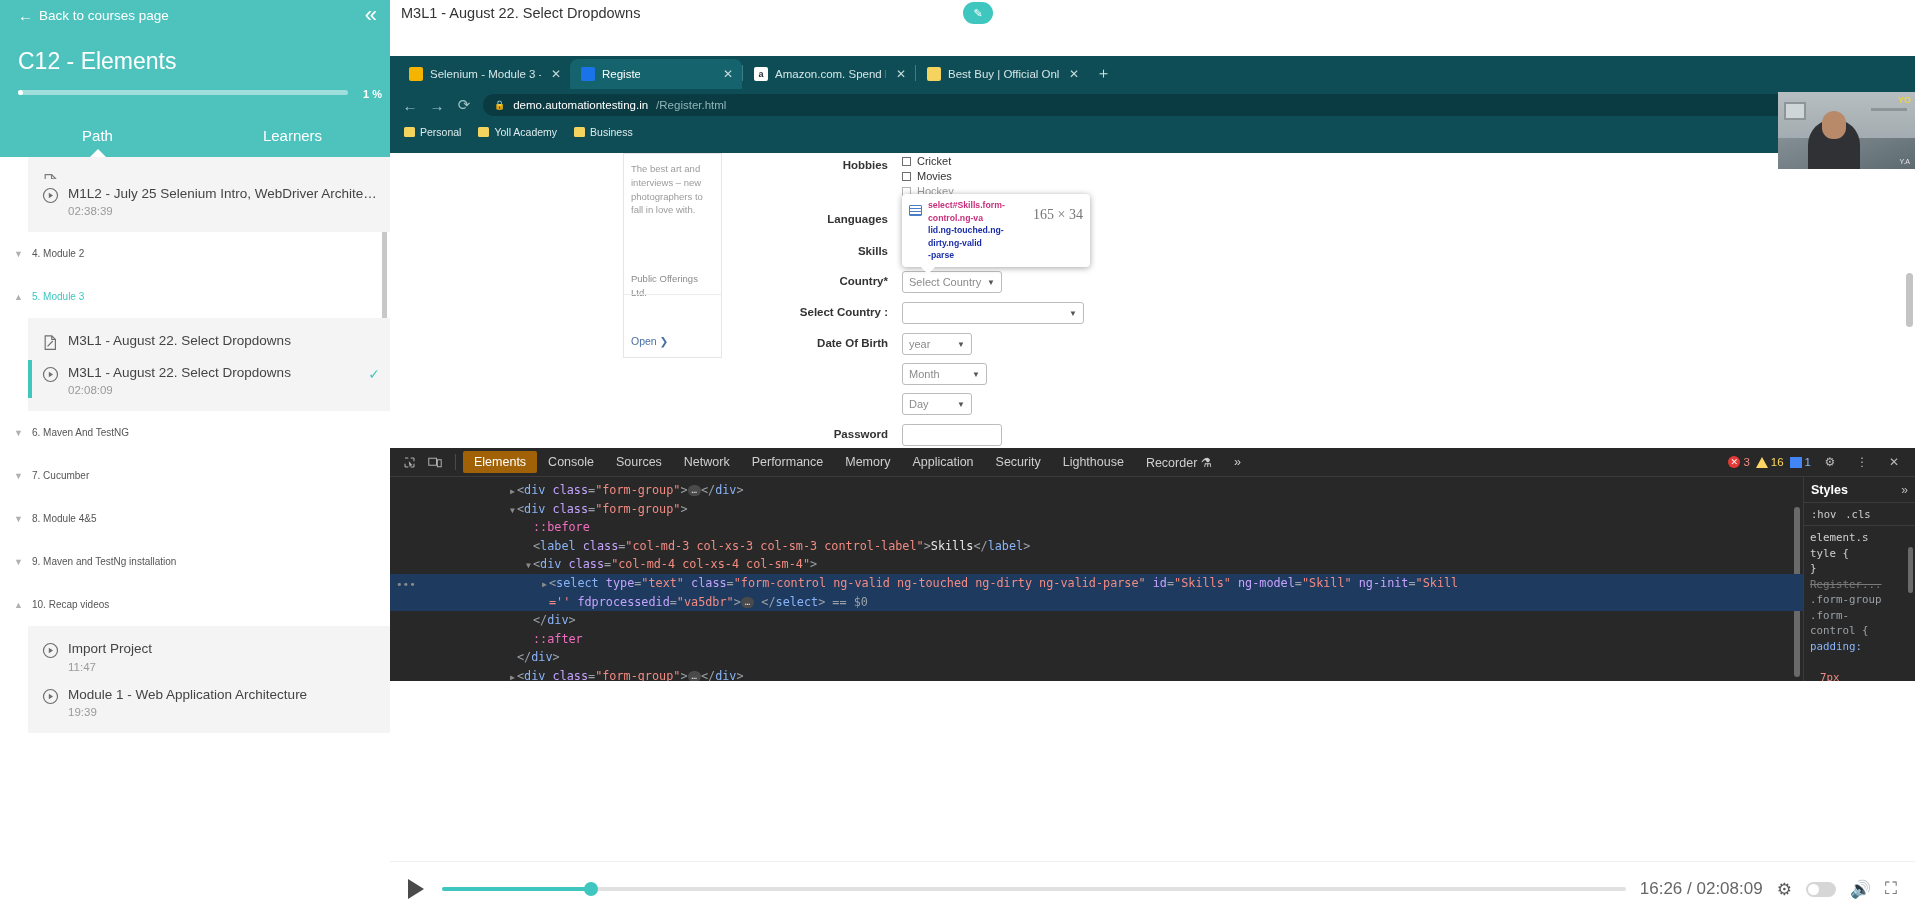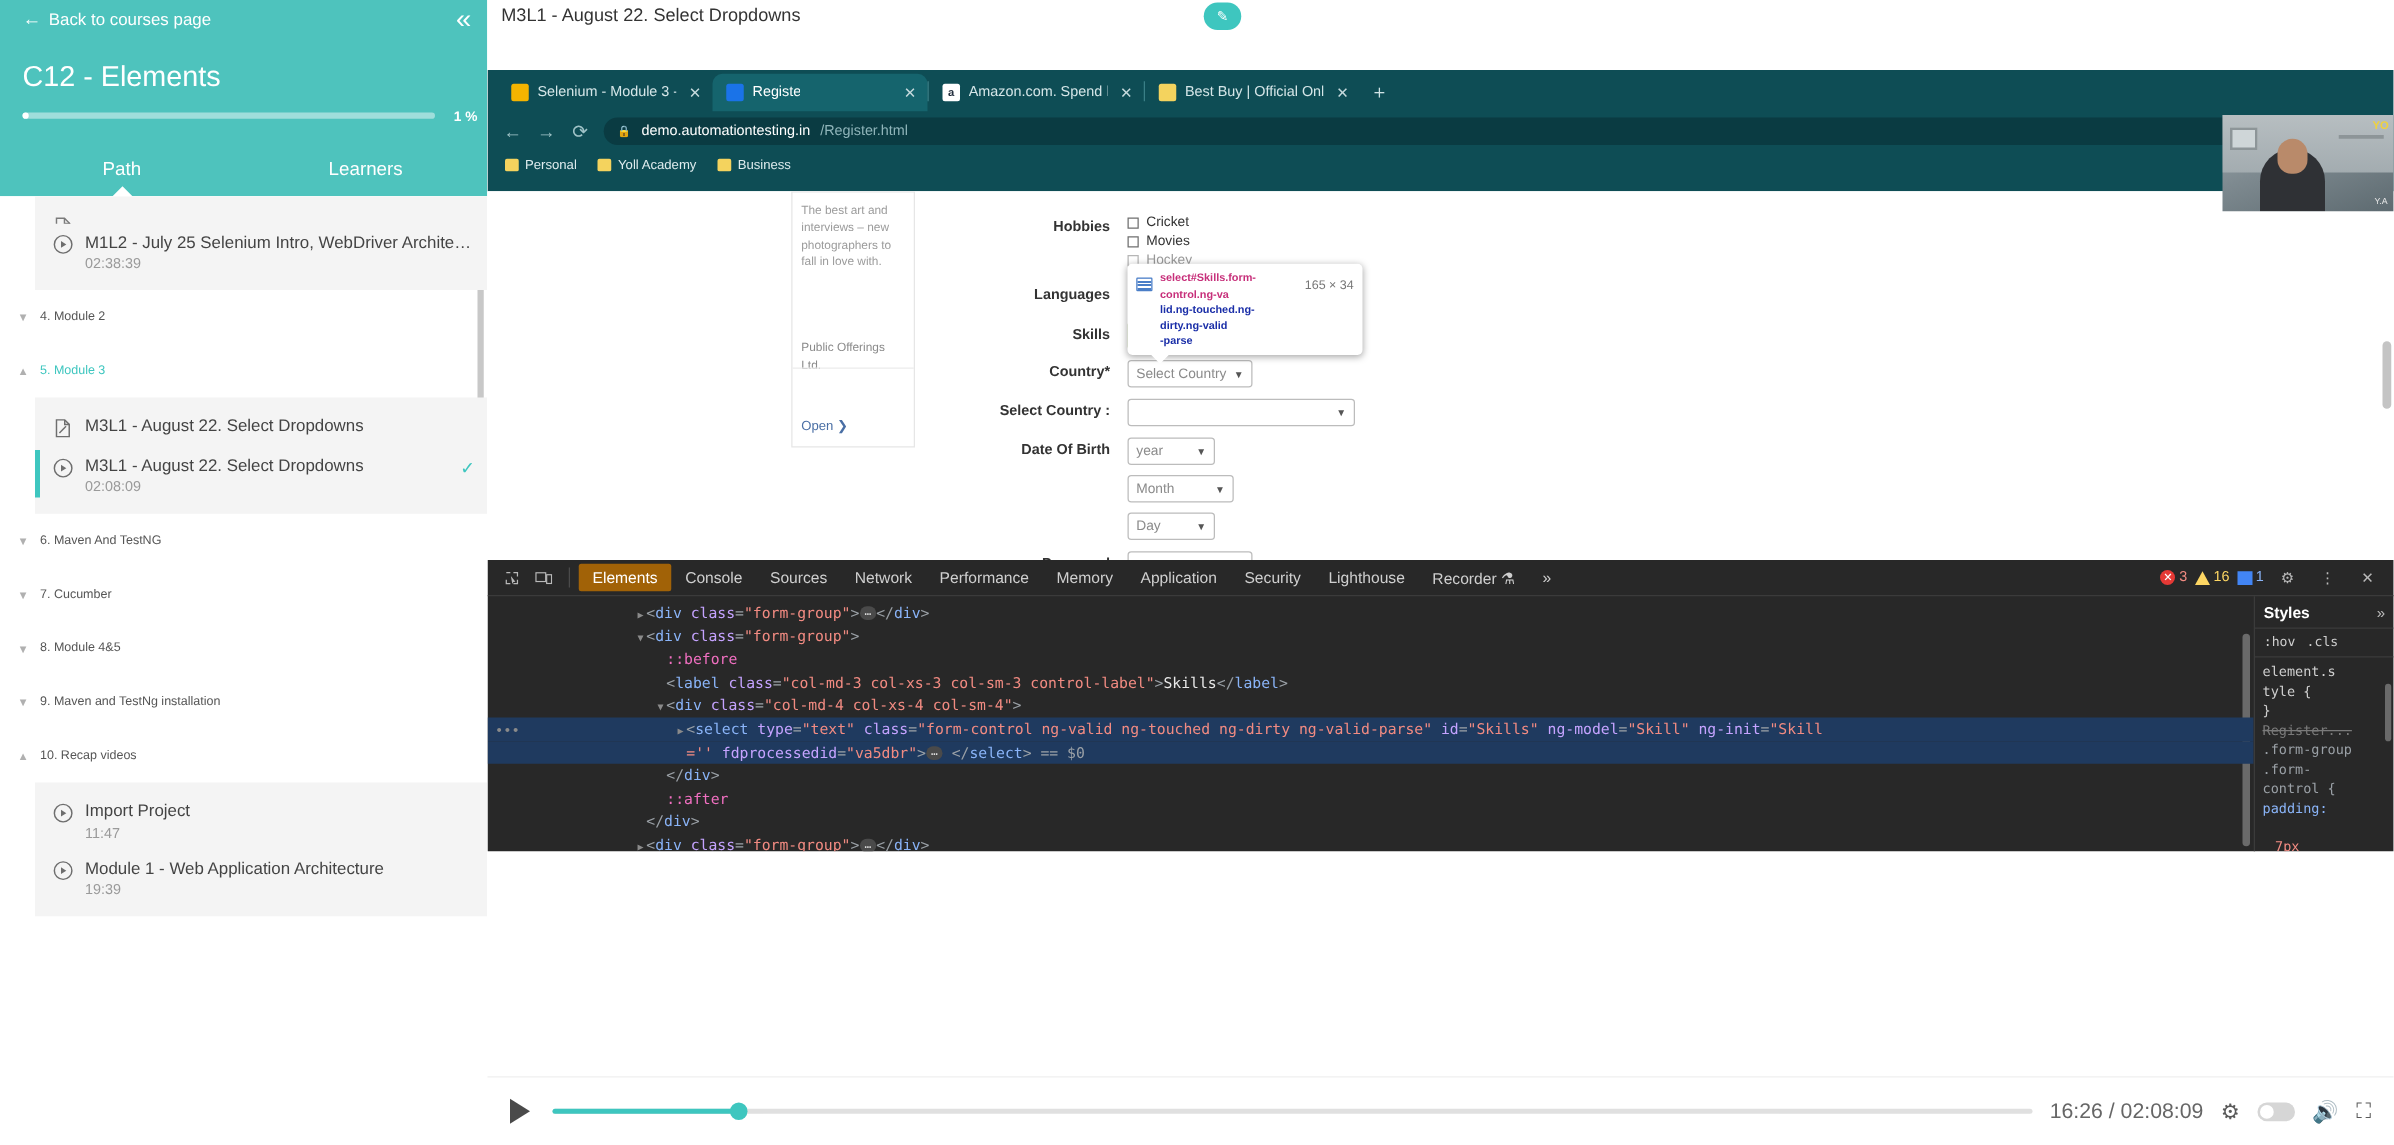--- a/index.html
+++ b/index.html
@@ -192,33 +192,33 @@
   }
   .mark { display: flex; align-items: center; gap: 5px; cursor: pointer; }
   .mark-fav { width: 11px; height: 10px; background: #f4d35e; border-radius: 1.5px; }
 
   
   .page {
     position: absolute; left: 0; top: 125px; width: 1525px; height: 295px;
     background: #ffffff; overflow: hidden;
   }
   .ad-card {
-    position: absolute; left: 243px; top: 0px;
+    position: absolute; left: 233px; top: 0px;
     width: 99px; height: 205px; border: 1px solid #e6e6e6;
     font-size: 9.5px; color: #9b9b9b; padding: 8px 7px; line-height: 1.45;
   }
   .ad-card .ad-sub { margin-top: 55px; color: #8a8a8a; }
   .ad-card .ad-open {
     position: absolute; bottom: 8px; left: 7px;
     color: #4a6fa5; font-size: 10.5px;
   }
   .ad-sep { position: absolute; left: 0; top: 140px; width: 100%; height: 1px; background: #ececec; }
 
   .form {
-    position: absolute; left: 360px; top: 19px; width: 720px;
+    position: absolute; left: 360px; top: 2px; width: 720px;
   }
   .frow { display: flex; align-items: flex-start; margin-bottom: 9px; }
   .flabel {
     width: 152px; text-align: right; padding-right: 14px;
     font-size: 11.5px; font-weight: bold; color: #333; padding-top: 4px;
   }
   .fctl { flex: 1; position: relative; }
   .cbox-row { display: flex; align-items: center; gap: 6px; margin-bottom: 3px; font-size: 11px; color: #333; }
   .cbox { width: 9px; height: 9px; border: 1px solid #6f6f6f; background: #fff; }
   .f-input, .f-select {
@@ -255,21 +255,21 @@
     border-top: 8px solid #ffffff;
   }
   .tt-ico {
     width: 13px; height: 11px; flex: 0 0 13px; margin-top: 6px;
     border: 1.5px solid #4a7ec7; border-radius: 1px;
     background: repeating-linear-gradient(0deg,#4a7ec7 0 1.5px,#fff 1.5px 3px);
   }
   .tt-body { flex: 1; }
   .tt-sel { color: #c72f7a; font-weight: bold; }
   .tt-cls { color: #1a2ea8; font-weight: bold; }
-  .tt-dim { color: #767676; font-size: 10px; white-space: nowrap; margin-top: 6px; }
+  .tt-dim { color: #767676; font-size: 14px; white-space: nowrap; margin-top: 6px; font-family: Liberation Serif, serif; }
 
   .btn-row { display: flex; gap: 8px; justify-content: center; margin-top: 14px; margin-left: 140px; }
   .btn {
     background: #337ab7; color: #fff; border-radius: 3px;
     font-size: 11.5px; padding: 4px 11px; cursor: pointer;
   }
   .page-scrollbar {
     position: absolute; right: 2px; top: 120px; width: 7px; height: 54px;
     background: #c4c4c4; border-radius: 4px;
   }

